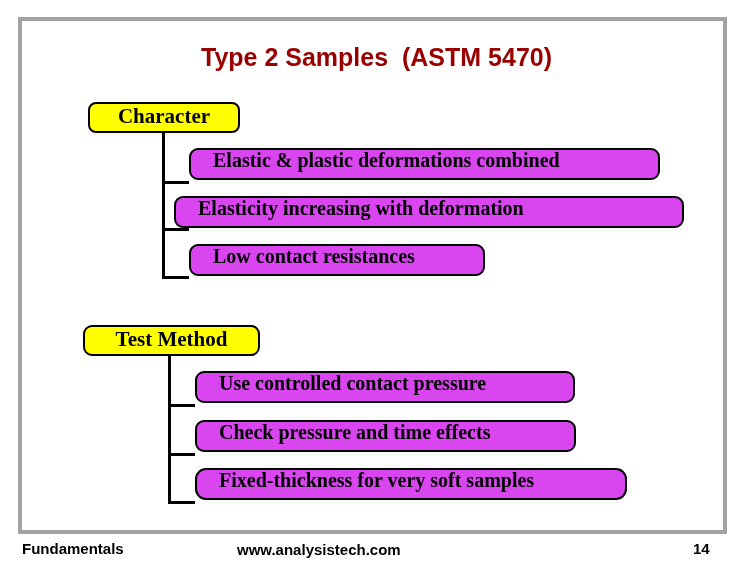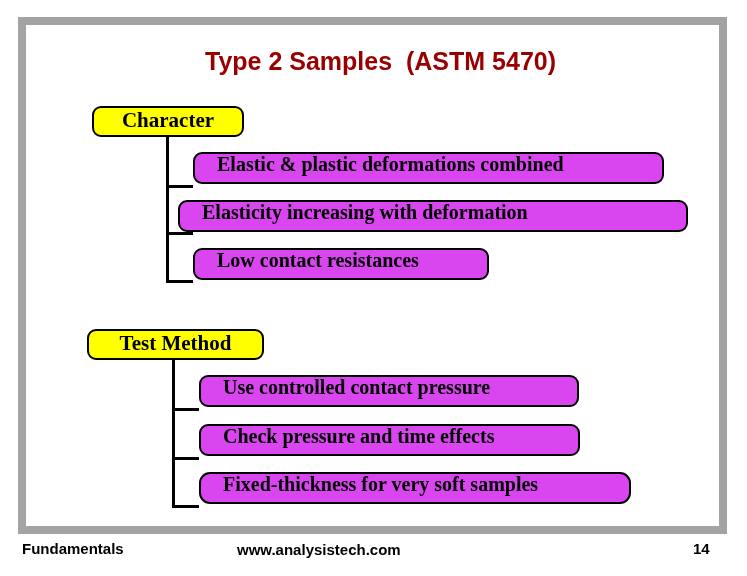--- a/index.html
+++ b/index.html
@@ -15,21 +15,21 @@
     font-family: "Liberation Sans", sans-serif;
   }
 
   
   #slide-frame {
     position: absolute;
     left: 18px;
     top: 17px;
     width: 709px;
     height: 517px;
-    border: 8px solid #a3a3a3;
+    border: 4px solid #a3a3a3;
     box-sizing: border-box;
     background: #ffffff;
   }
 
   
   #slide-title {
     position: absolute;
     left: 0;
     top: 22px;
     width: 709px;
@@ -99,21 +99,21 @@
   #footer-center { left: 237px; top: 1px; }
   #footer-page   { left: 693px; top: 0; }
 </style>
 </head>
 <body>
 
 <div id="slide-frame">
 
   <div id="slide-title">Type 2 Samples  (ASTM 5470)</div>
 
-  <div class="node node-head" style="left:66px; top:81px; width:152px; height:31px;">Character</div>
+  <div class="node node-head" style="left:66px; top:81px; width:152px; height:31px;border-radius:8px;">Character</div>
 
   <div class="conn-v" style="left:140px; top:112px; height:143px;"></div>
 
   <div class="conn-h" style="left:140px; top:160px; width:27px;"></div>
   <div class="conn-h" style="left:140px; top:207px; width:27px;"></div>
   <div class="conn-h" style="left:140px; top:255px; width:27px;"></div>
 
   <div class="node node-leaf" style="left:167px; top:127px; width:471px; height:32px;">Elastic &amp; plastic deformations combined</div>
 
   <div class="node node-leaf" style="left:152px; top:175px; width:510px; height:32px;">Elasticity increasing with deformation</div>

